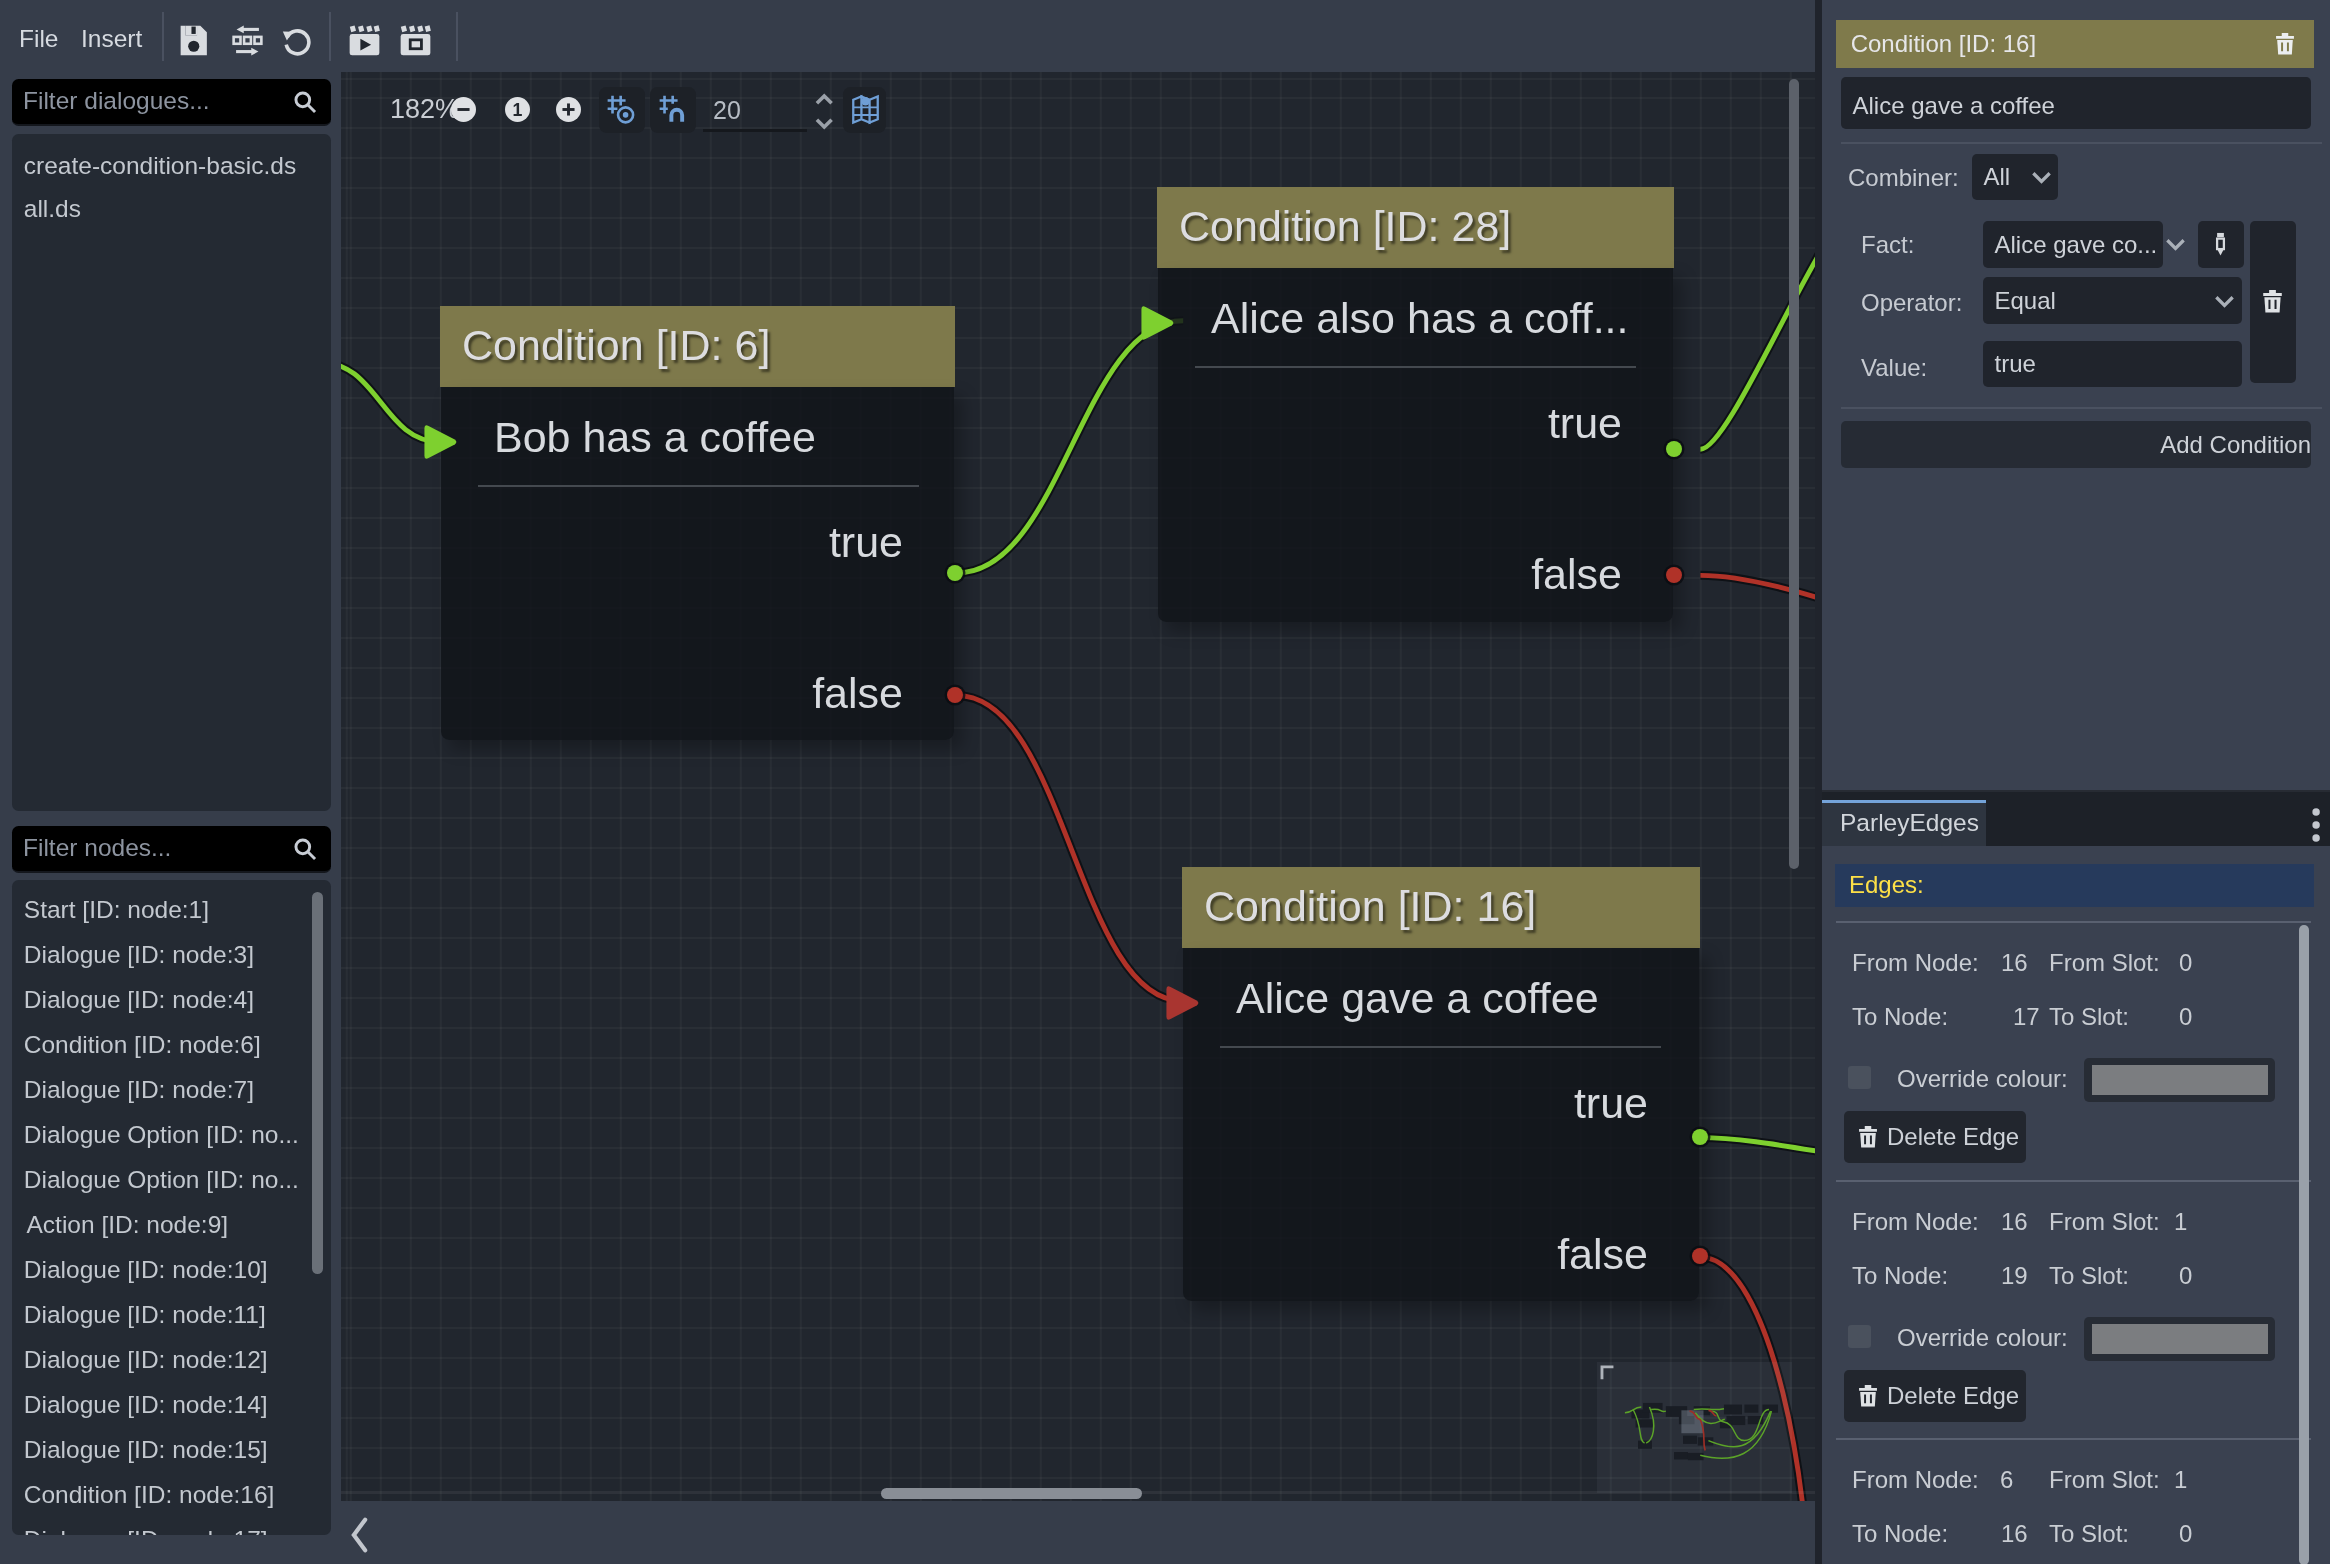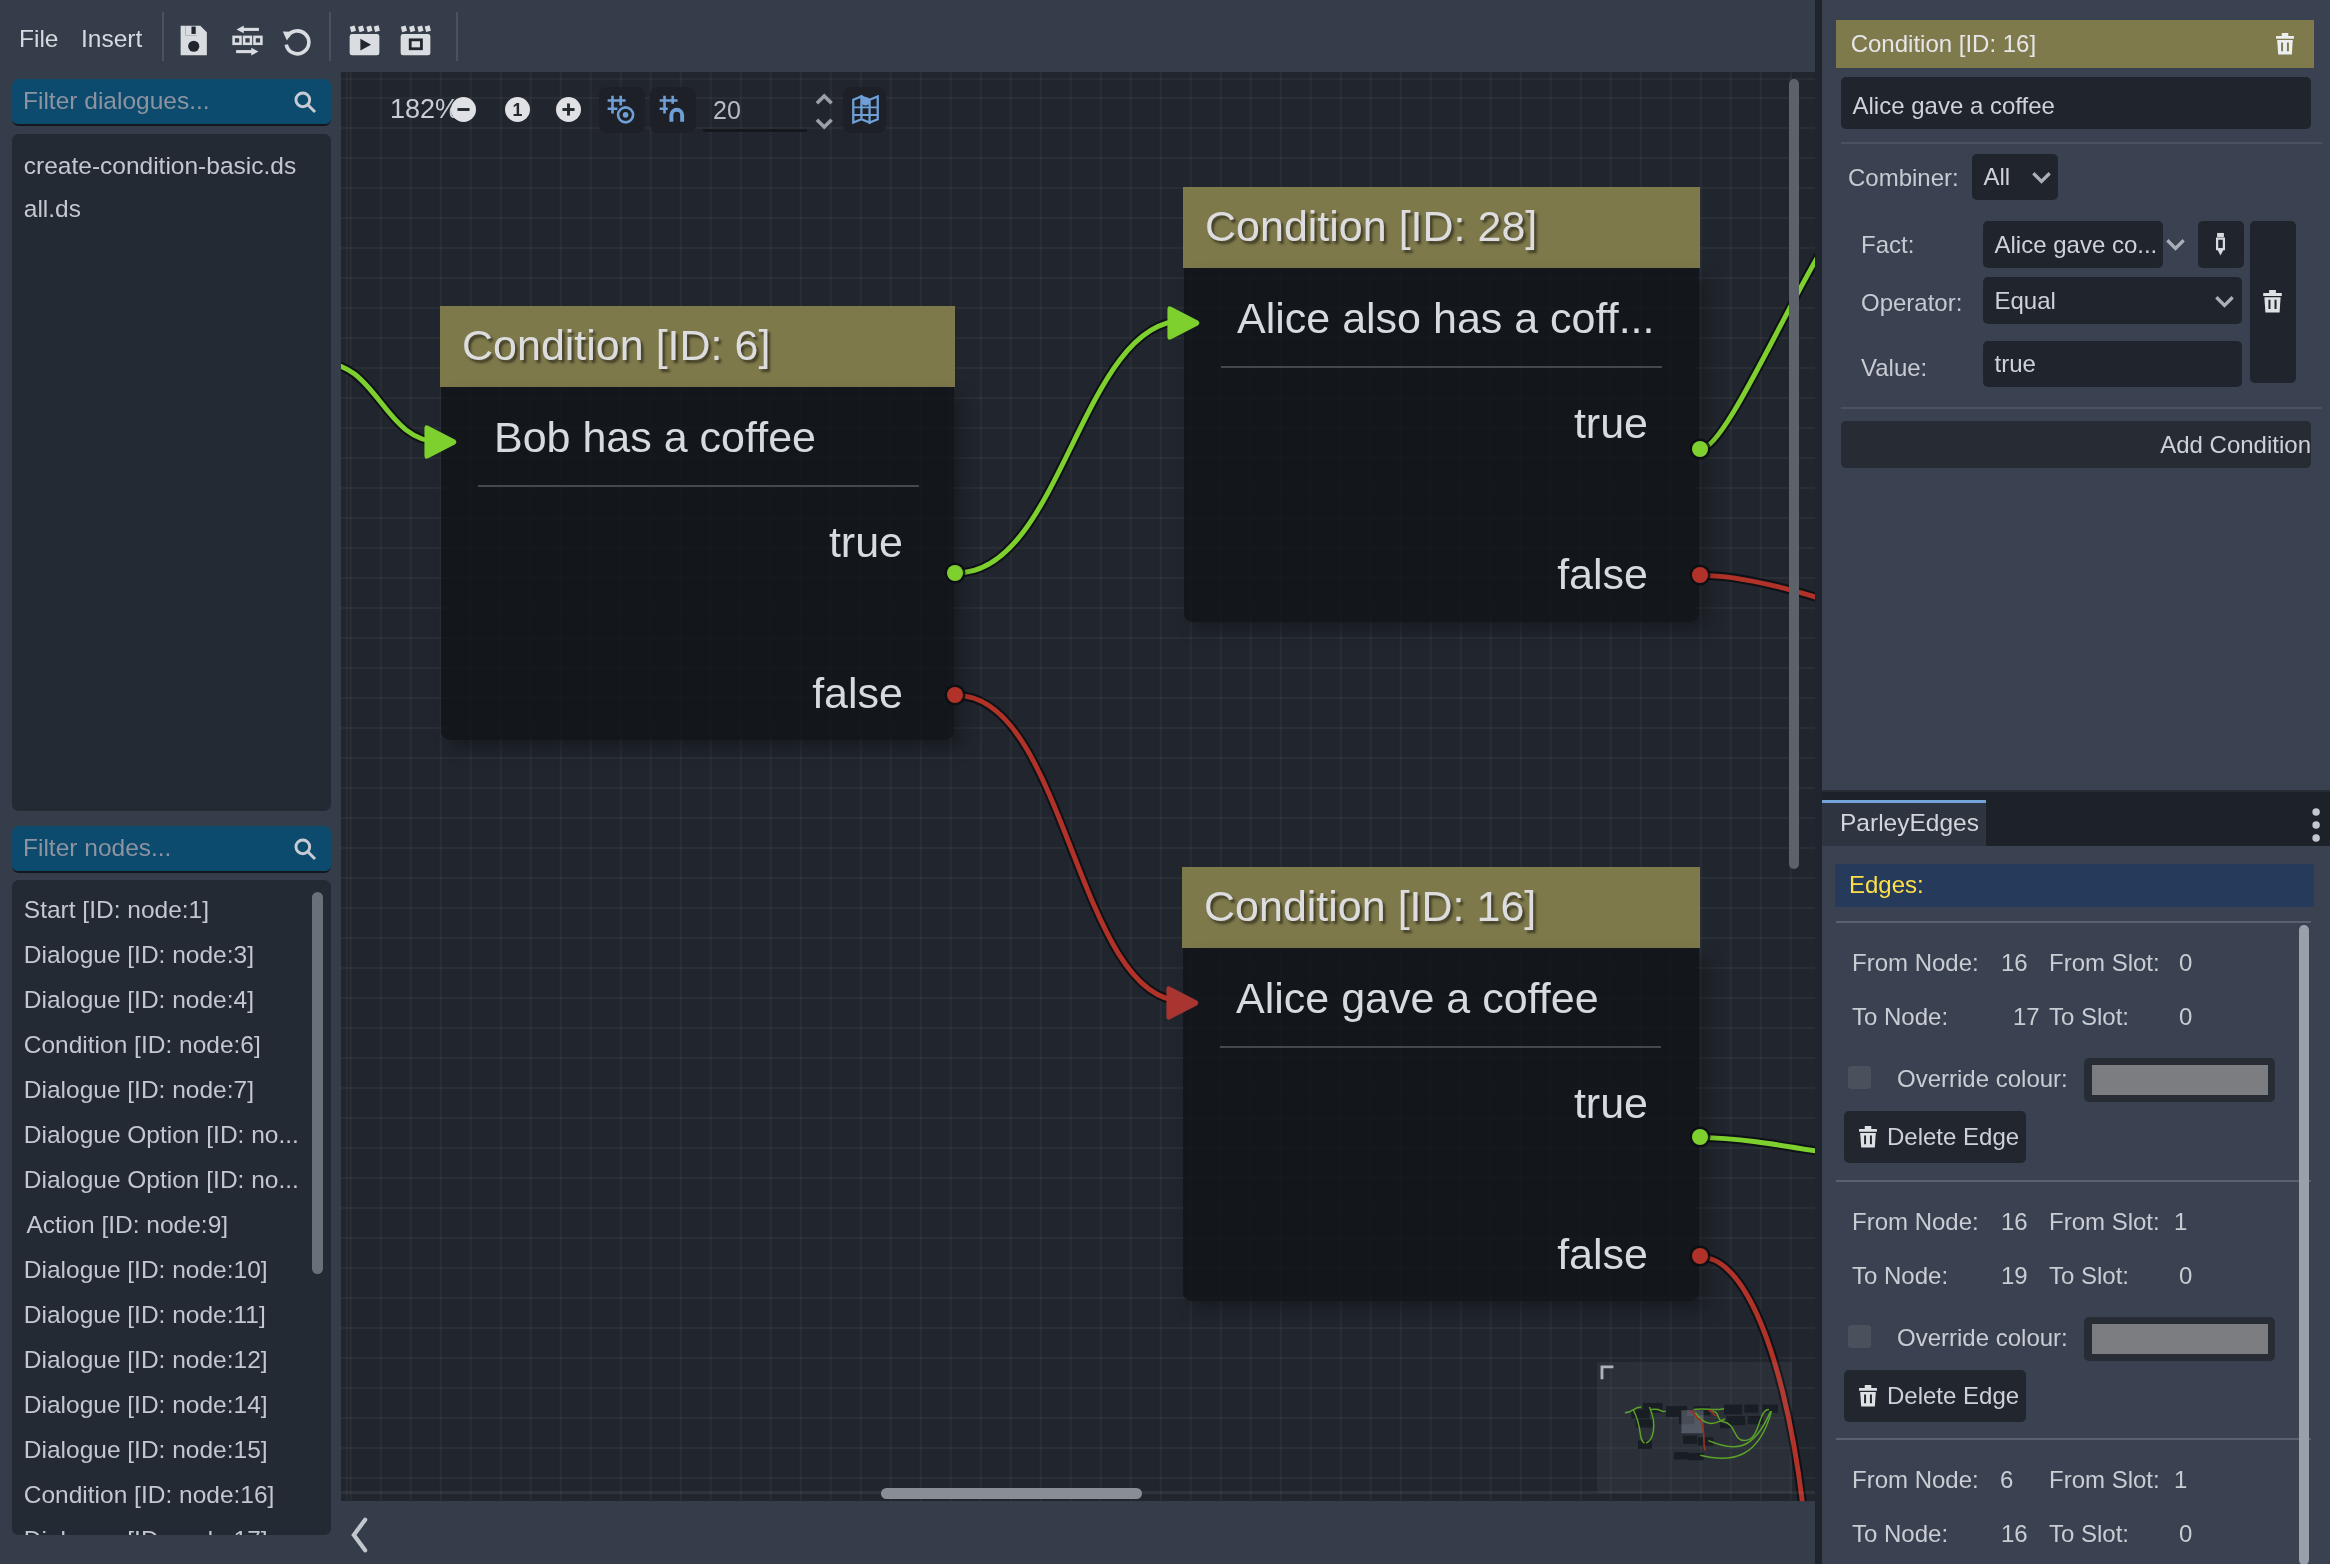--- a/index.html
+++ b/index.html
@@ -4,21 +4,21 @@
 <style>
 * { margin:0; padding:0; box-sizing:border-box; }
 html,body { width:2330px; height:1564px; overflow:hidden; }
 body { background:#363d4a; font-family:"Liberation Sans", sans-serif; position:relative; color:#c9cdd3; }
 .abs { position:absolute; }
 
 .menu { position:absolute; top:25px; font-size:24.5px; color:#d6dae0; }
 .vsep { position:absolute; top:11.5px; width:1.6px; height:49px; background:#4a5160; }
 .ticon { position:absolute; top:24px; }
 
-.sbox { position:absolute; left:11.5px; width:319px; background:#0c4a6e; border-radius:6.5px; border-bottom:2.5px solid #14171d; }
+.sbox { position:absolute; left:11.5px; width:319px; background:#000000; border-radius:6.5px; border-bottom:2.5px solid #14171d; }
 .sbox .ph { position:absolute; left:11.5px; top:0; line-height:44px; font-size:24.5px; color:#8d94a0; }
 .sbox svg { position:absolute; right:13px; top:10.6px; }
 .slist { position:absolute; left:11.5px; width:319px; background:#242a33; border-radius:6.5px; overflow:hidden; }
 .slist div { padding-left:12.3px; font-size:24.5px; color:#c3c8cf; white-space:nowrap; }
 
 #graph { position:absolute; left:341px; top:72px; width:1474px; height:1429px; background-color:#21262e;
   background-image:
     repeating-linear-gradient(to right, rgba(255,255,255,0.036) 0 1.6px, transparent 1.6px 30px),
     repeating-linear-gradient(to bottom, rgba(255,255,255,0.036) 0 1.6px, transparent 1.6px 30px);
   background-position:8.8px 25px;
@@ -177,21 +177,21 @@
     <div class="nsep" style="left:38px; top:179px; width:441px;"></div>
     <div class="slot" style="right:52px; top:211px;">true</div>
     <div class="slot" style="right:52px; top:362px;">false</div>
     <svg style="position:absolute; left:-18px; top:117px;" width="36" height="38" viewBox="0 0 44 46">
         <path fill="#7ed02f" d="M3 6 Q3 1 8 3.5 L40 20 Q44 23 40 26 L8 42.5 Q3 45 3 40 Z"></path>
       </svg>
     <div class="port green" style="left:507px; top:259px;"></div>
     <div class="port red" style="left:507px; top:381px;"></div>
   </div>
 
-  <div class="node" style="left:842px; top:115px; width:517px; height:435px;">
+  <div class="node" style="left:816px; top:115px; width:517px; height:435px;">
     <div class="ntitle">Condition [ID: 28]</div>
     <div class="nbody"></div>
     <div class="nmsg" style="top:106px;">Alice also has a coff...</div>
     <div class="nsep" style="left:38px; top:179px; width:441px;"></div>
     <div class="slot" style="right:52px; top:211px;">true</div>
     <div class="slot" style="right:52px; top:362px;">false</div>
     <svg style="position:absolute; left:-18px; top:117px;" width="36" height="38" viewBox="0 0 44 46">
         <path fill="#7ed02f" d="M3 6 Q3 1 8 3.5 L40 20 Q44 23 40 26 L8 42.5 Q3 45 3 40 Z"></path>
       </svg>
     <div class="port green" style="left:509px; top:254px;"></div>

